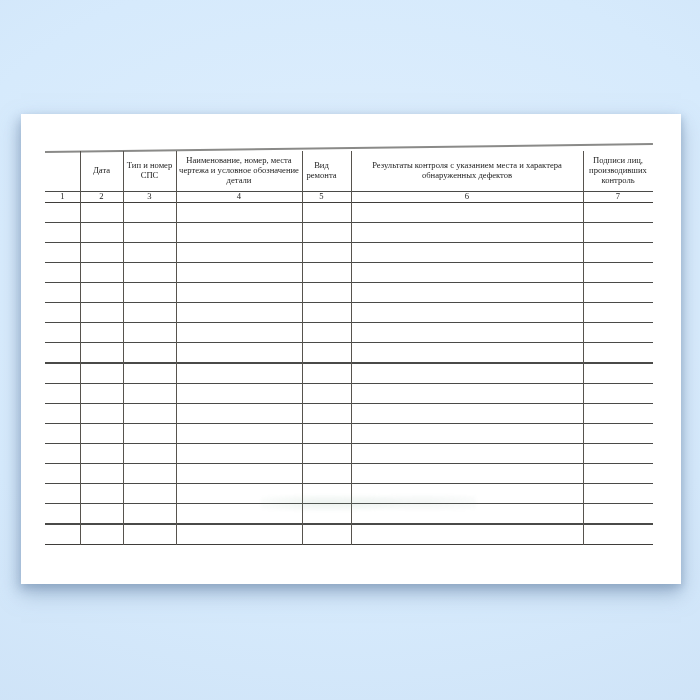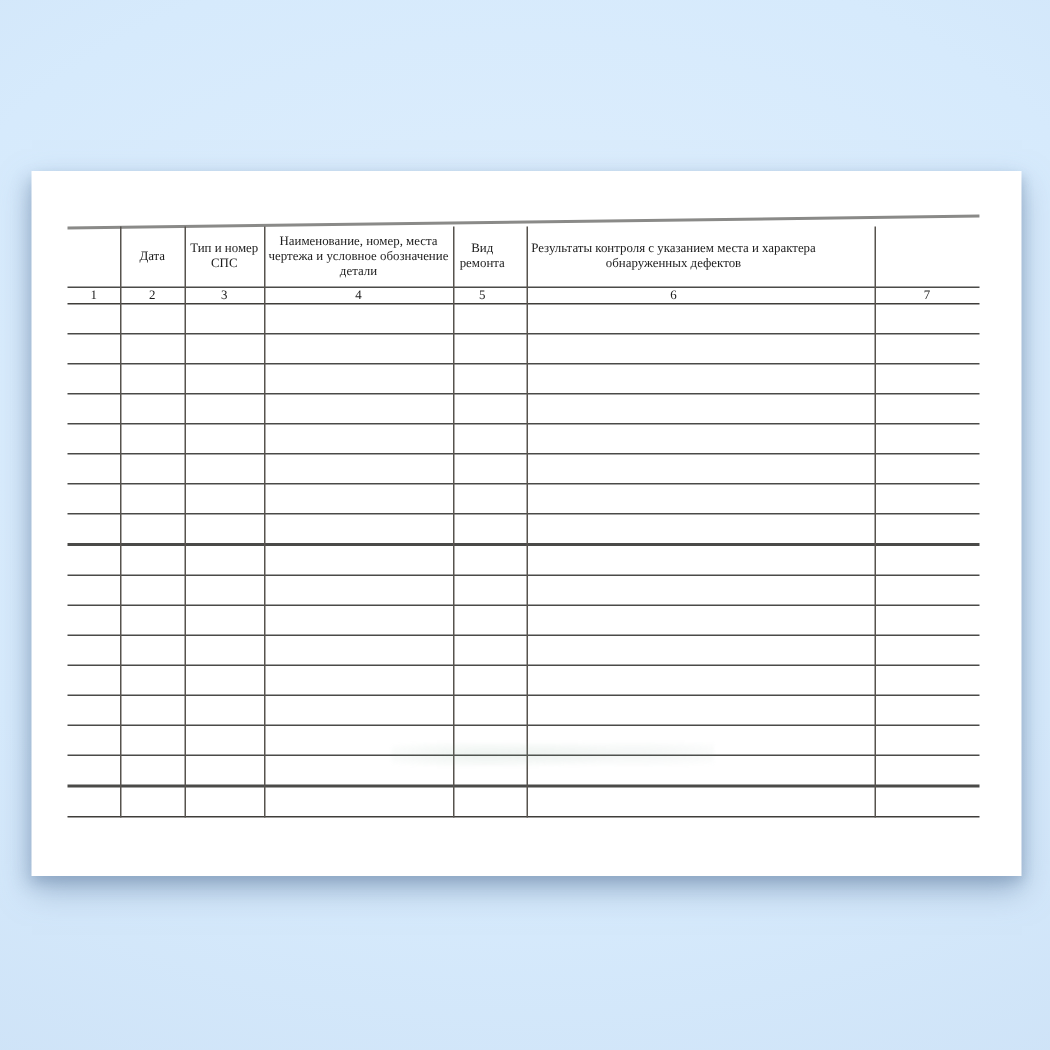--- a/index.html
+++ b/index.html
@@ -14,21 +14,21 @@
     background:#ffffff;
     box-shadow:0 9px 20px rgba(115,142,175,0.55), -3px 5px 10px rgba(115,142,175,0.30), 2px 3px 6px rgba(115,142,175,0.25);
   }
   .tbl{position:absolute;left:24px;top:37px;width:608px;height:394px;}
   
   .c0{left:0;width:35px}
   .c1{left:35px;width:43px}
   .c2{left:78px;width:53px}
   .c3{left:131px;width:126px}
   .c4{left:252px;width:49px}
-  .c5{left:288px;width:232px}
+  .c5{left:306px;width:232px}
   .c6{left:538px;width:70px}
   .hcell{
     position:absolute;top:0;height:40px;box-sizing:border-box;
     display:flex;align-items:center;justify-content:center;text-align:center;
     font-size:8.6px;line-height:1.16;color:#1c1c1c;padding:1px 3px;
   }
   .ncell{
     position:absolute;top:39.5px;height:11.5px;box-sizing:border-box;
     display:flex;align-items:center;justify-content:center;text-align:center;
     font-size:8.6px;color:#1c1c1c;
@@ -57,20 +57,21 @@
     <div class="tbl">
 
       <div class="hline top"></div>
 
       <div class="hcell c0"></div>
       <div class="hcell c1">Дата</div>
       <div class="hcell c2">Тип и номер СПС</div>
       <div class="hcell c3">Наименование, номер, места чертежа и условное обозначение детали</div>
       <div class="hcell c4">Вид ремонта</div>
       <div class="hcell c5">Результаты контроля с указанием места и характера обнаруженных дефектов</div>
+      <div class="hcell c6">Подписи лиц, производивших контроль</div>
 
       <div class="hline hdr-bottom"></div>
 
       <div class="ncell c0">1</div>
       <div class="ncell c1">2</div>
       <div class="ncell c2">3</div>
       <div class="ncell c3">4</div>
       <div class="ncell c4">5</div>
       <div class="ncell c5">6</div>
       <div class="ncell c6">7</div>

